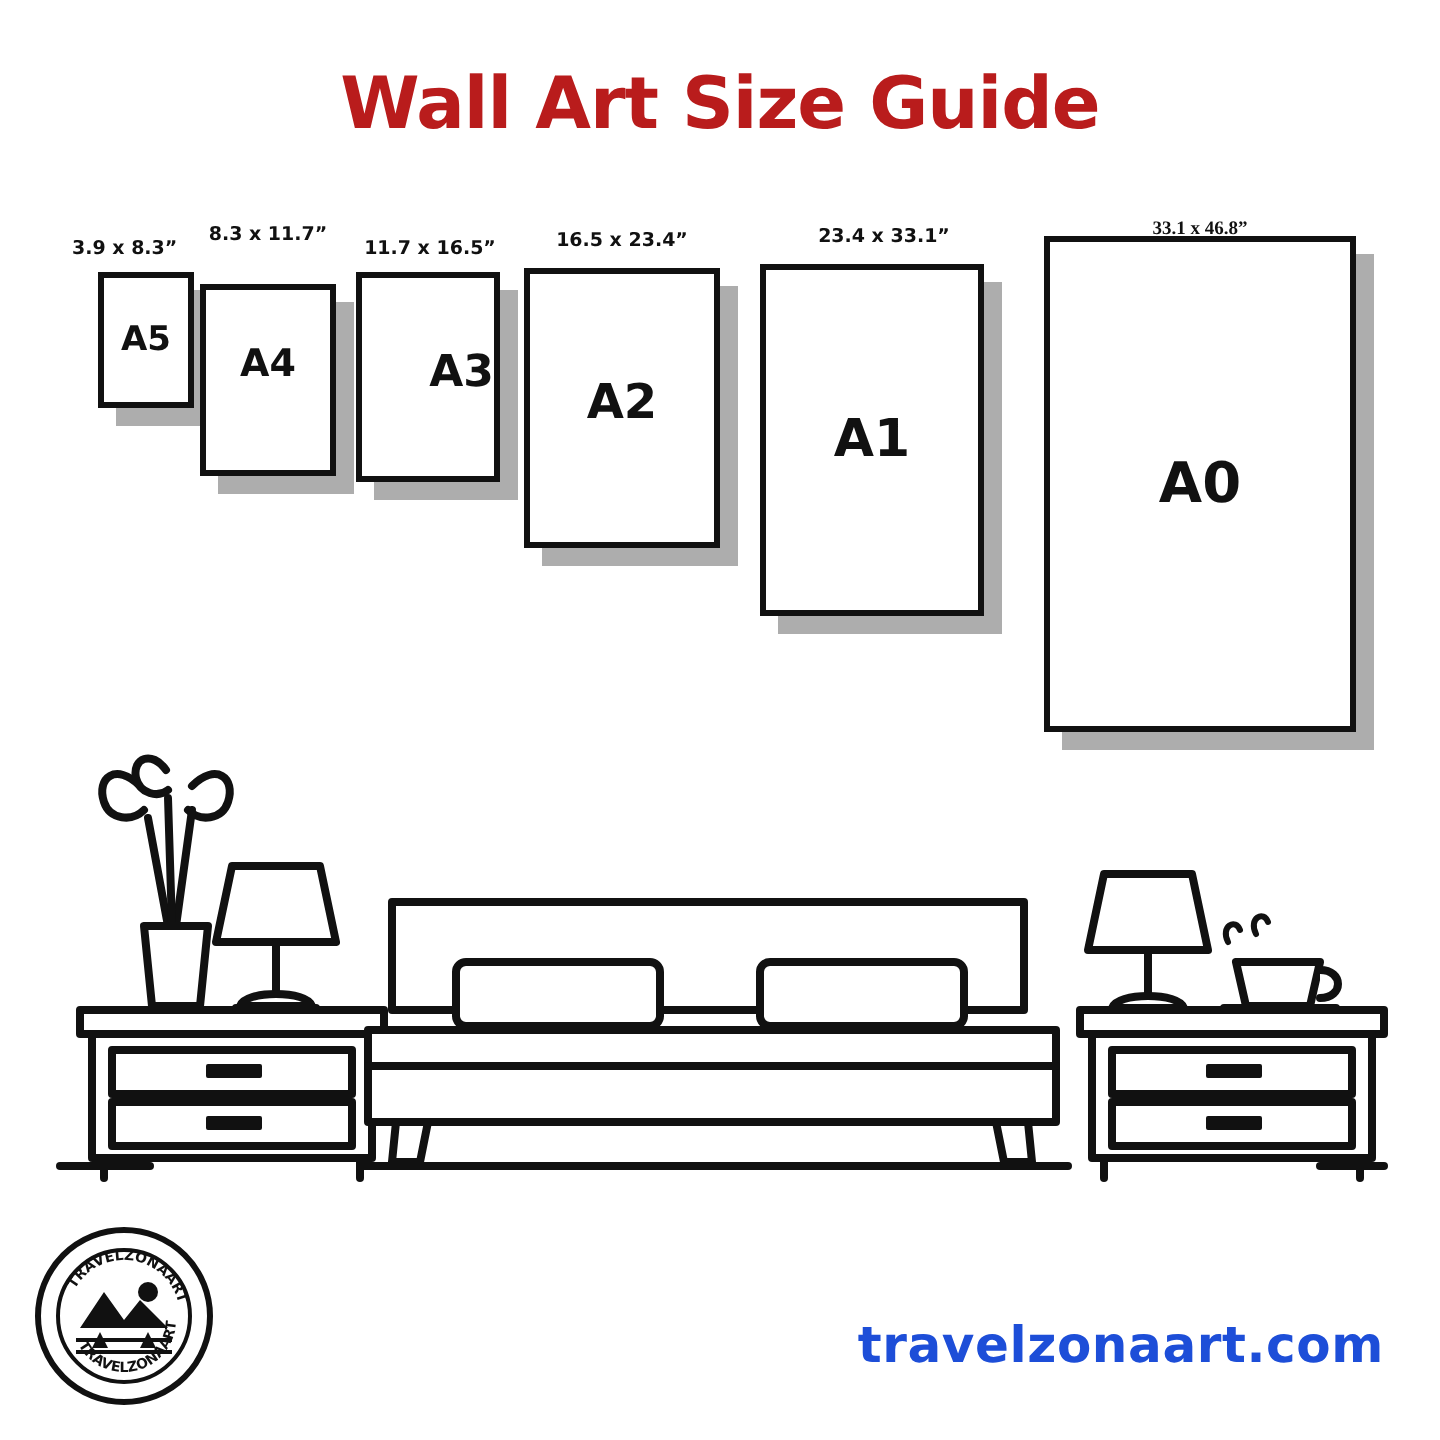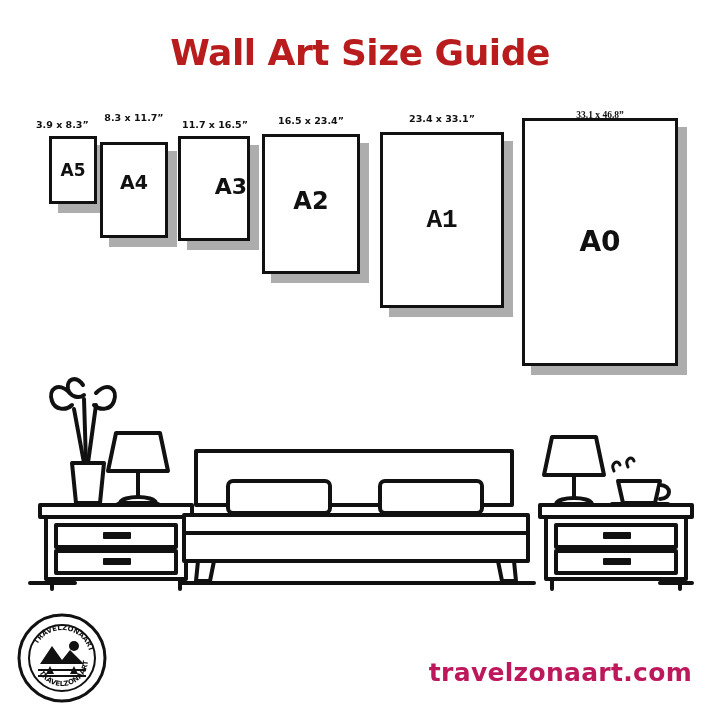--- a/index.html
+++ b/index.html
@@ -86,21 +86,21 @@
     top: 612px;
     width: 92px;
     height: 92px;
   }
   .site {
     position: absolute;
     right: 28px;
     top: 658px;
     font-size: 25px;
     font-weight: bold;
-    color: #be185d;
+    color: #1d4ed8;
     letter-spacing: 0.3px;
   }
 </style>
 </head>
 <body>
 
 <div id="page">
 
   <div class="title">Wall Art Size Guide</div>
 
@@ -129,21 +129,21 @@
 
     <div class="frame-group">
       <div class="frame-dims" style="left:262px; top:115px; width:98px;">16.5 x 23.4”</div>
       <div class="frame-box" style="left:262px; top:134px; width:98px; height:140px;">
         <div class="frame-label" style="top:50px; font-size:24px;">A2</div>
       </div>
     </div>
 
     <div class="frame-group">
       <div class="frame-dims" style="left:380px; top:113px; width:124px;">23.4 x 33.1”</div>
-      <div class="frame-box" style="left:380px; top:132px; width:124px; height:176px;font-family:Liberation Mono, monospace;">
+      <div class="frame-box" style="left:380px; top:132px; width:112px; height:176px;">
         <div class="frame-label" style="top:70px; font-size:26px;">A1</div>
       </div>
     </div>
 
     <div class="frame-group">
       <div class="frame-dims" style="left:522px; top:110px; width:156px;font-family:Liberation Serif, serif;">33.1 x 46.8”</div>
       <div class="frame-box" style="left:522px; top:118px; width:156px; height:248px;">
         <div class="frame-label" style="top:104px; font-size:28px;">A0</div>
       </div>
     </div>

